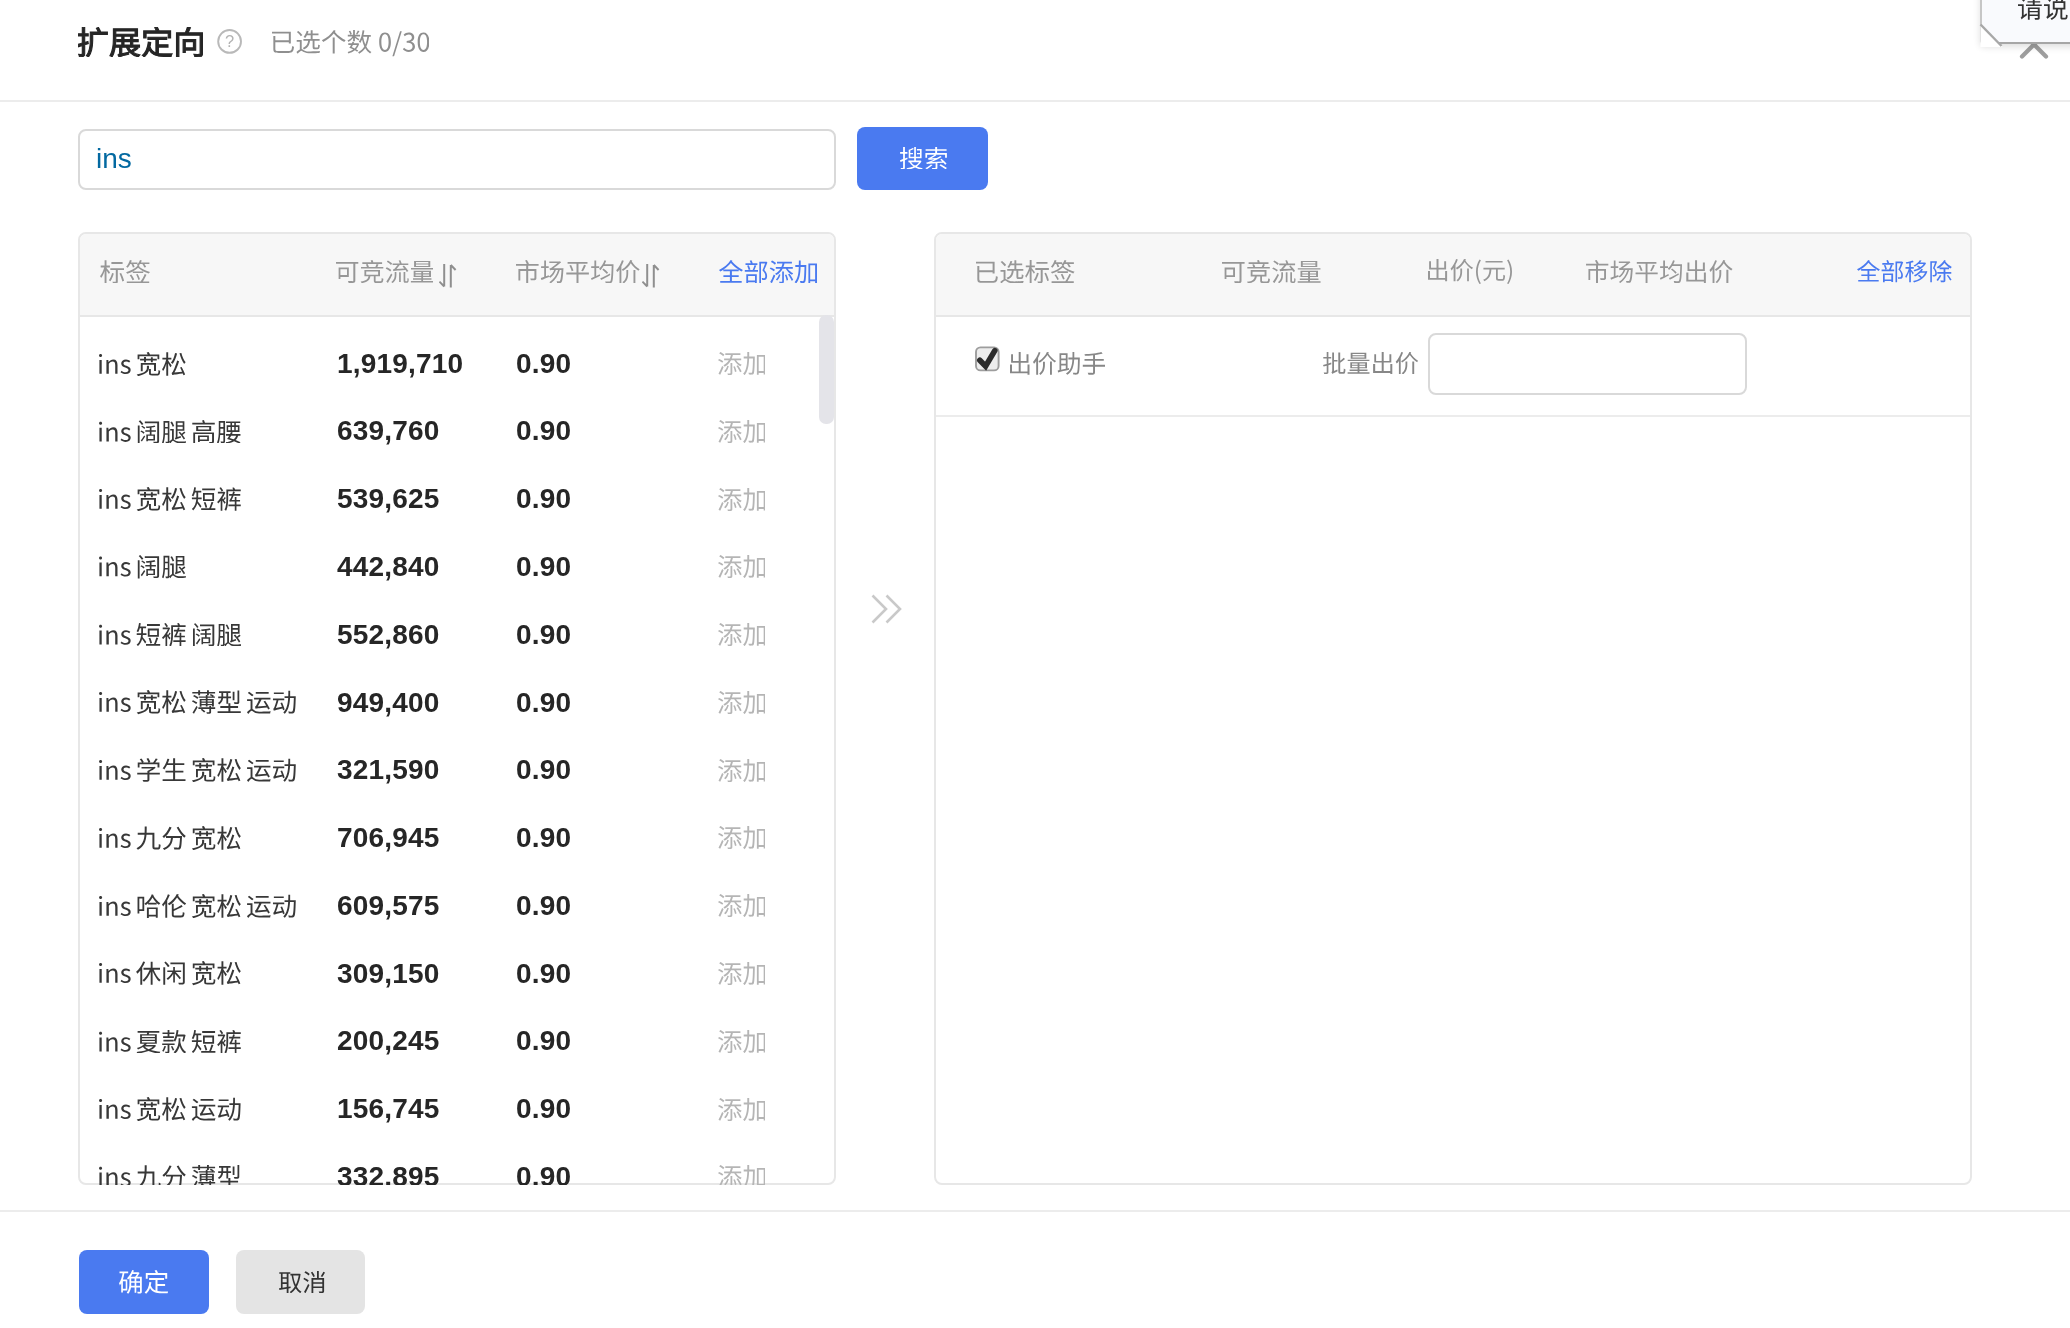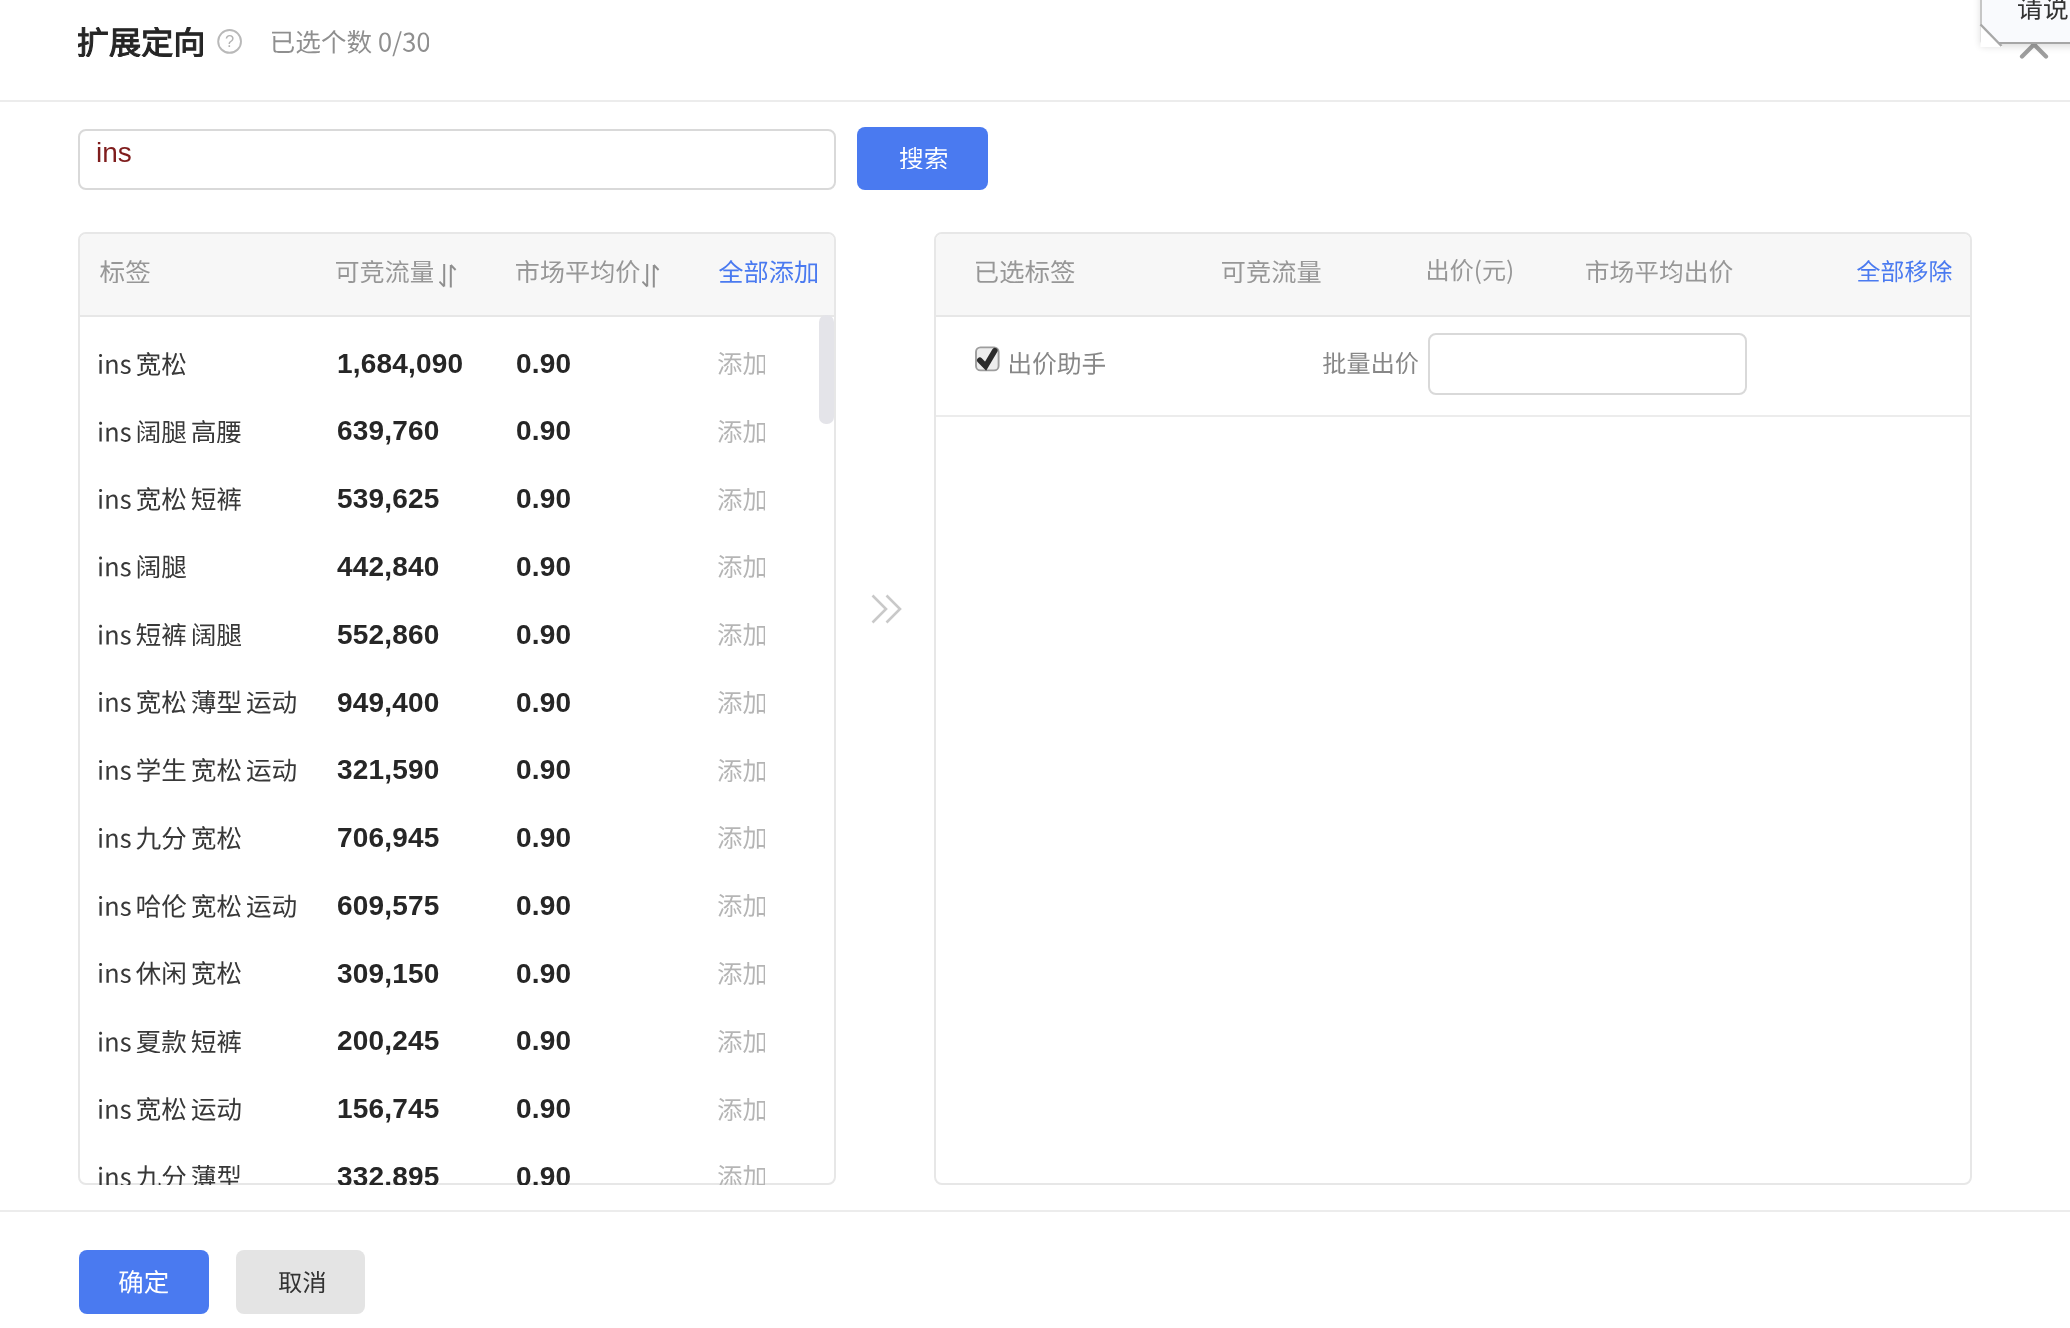--- a/index.html
+++ b/index.html
@@ -5,21 +5,21 @@
   </svg>
 <svg class="a" style="left:217px;top:29px" width="26" height="26" viewBox="0 0 26 26">
     <circle cx="12.6" cy="12.4" r="11.4" fill="none" stroke="#b9b9b9" stroke-width="1.9"></circle>
     <text x="12.6" y="18.2" font-family="Liberation Sans" font-size="16.5" fill="#b3b3b3" text-anchor="middle">?</text>
   </svg>
 <svg class="a" style="left:272px;top:30.4px" width="157.4" height="26.2" viewBox="2.4 -21.6 157.4 26.2">
     <path fill="#8f8f8f" d="M2.4 -19.9V-18H19.2V-11.3H5.7V-15.5H3.7V-2.6C3.7 0.6 5.1 1.3 9.2 1.3C10.2 1.3 17.8 1.3 18.8 1.3C23.1 1.3 23.9 -0.1 24.4 -4.8C23.8 -4.9 23 -5.2 22.5 -5.6C22.1 -1.5 21.7 -0.6 18.9 -0.6C17.1 -0.6 10.5 -0.6 9.1 -0.6C6.3 -0.6 5.7 -0.9 5.7 -2.6V-9.4H19.2V-8.1H21.2V-19.9Z M27.2 -19.6C28.7 -18.4 30.4 -16.6 31.2 -15.3L32.8 -16.5C31.9 -17.7 30.2 -19.5 28.7 -20.7ZM37.1 -20.8C36.5 -18.5 35.4 -16.2 34 -14.7C34.5 -14.5 35.3 -14 35.6 -13.7C36.2 -14.4 36.8 -15.3 37.3 -16.3H41.1V-12.6H33.8V-10.8H38.5C38 -7.5 37 -5.1 33.2 -3.7C33.6 -3.3 34.1 -2.6 34.3 -2.1C38.6 -3.8 39.9 -6.8 40.4 -10.8H43V-4.9C43 -2.9 43.5 -2.4 45.4 -2.4C45.8 -2.4 47.5 -2.4 47.9 -2.4C49.5 -2.4 50 -3.2 50.2 -6.5C49.7 -6.6 48.9 -6.9 48.5 -7.2C48.5 -4.5 48.4 -4.2 47.7 -4.2C47.4 -4.2 45.9 -4.2 45.7 -4.2C45 -4.2 44.9 -4.3 44.9 -4.9V-10.8H50V-12.6H43V-16.3H48.9V-18H43V-21.4H41.1V-18H38.1C38.4 -18.7 38.7 -19.6 38.9 -20.4ZM32.1 -11.7H27.1V-9.9H30.2V-2.1C29.1 -1.6 27.9 -0.7 26.8 0.4L28.1 2.1C29.5 0.5 30.9 -0.9 31.9 -0.9C32.4 -0.9 33.2 -0.1 34.2 0.5C35.9 1.5 38 1.7 41 1.7C43.5 1.7 47.9 1.6 49.9 1.5C49.9 0.9 50.2 -0 50.4 -0.5C47.9 -0.3 44 -0.1 41 -0.1C38.3 -0.1 36.2 -0.2 34.6 -1.2C33.4 -1.9 32.8 -2.5 32.1 -2.6Z M63.1 -14V2H65.1V-14ZM64.3 -21.6C61.7 -17.3 57 -13.5 52.2 -11.4C52.7 -11 53.3 -10.2 53.6 -9.7C57.6 -11.6 61.4 -14.6 64.1 -18.1C67.5 -14.1 70.9 -11.6 74.7 -9.6C75 -10.3 75.6 -11 76.1 -11.4C72.2 -13.3 68.5 -15.7 65.3 -19.6L66 -20.8Z M88.3 -21C87.8 -20 87 -18.5 86.4 -17.6L87.6 -17C88.3 -17.9 89.1 -19.2 89.9 -20.3ZM79.2 -20.3C79.8 -19.3 80.5 -17.8 80.8 -16.9L82.2 -17.6C82 -18.5 81.3 -19.9 80.6 -20.9ZM87.4 -6.7C86.8 -5.3 86 -4.2 85 -3.2C84.1 -3.7 83.1 -4.2 82.1 -4.6C82.5 -5.2 82.9 -5.9 83.3 -6.7ZM79.7 -3.9C81 -3.4 82.4 -2.8 83.7 -2.1C82 -0.9 80.1 -0.1 78 0.4C78.3 0.7 78.7 1.4 78.9 1.8C81.3 1.2 83.4 0.2 85.3 -1.3C86.1 -0.8 86.9 -0.3 87.5 0.2L88.7 -1.1C88.1 -1.5 87.4 -2 86.5 -2.4C87.9 -3.9 89 -5.7 89.6 -7.9L88.6 -8.4L88.3 -8.3H84L84.6 -9.6L82.9 -9.9C82.7 -9.4 82.5 -8.8 82.2 -8.3H78.7V-6.7H81.4C80.9 -5.6 80.3 -4.7 79.7 -3.9ZM83.5 -21.6V-16.8H78.2V-15.2H82.9C81.7 -13.5 79.7 -11.9 77.9 -11.2C78.3 -10.8 78.7 -10.1 79 -9.7C80.5 -10.5 82.2 -12 83.5 -13.5V-10.4H85.3V-13.8C86.5 -12.9 88.1 -11.7 88.7 -11.2L89.8 -12.5C89.2 -13 86.9 -14.4 85.7 -15.2H90.5V-16.8H85.3V-21.6ZM93 -21.3C92.4 -16.8 91.3 -12.5 89.3 -9.8C89.7 -9.6 90.4 -8.9 90.7 -8.6C91.4 -9.6 91.9 -10.7 92.5 -12C93 -9.5 93.8 -7.1 94.7 -5.1C93.3 -2.7 91.3 -0.8 88.5 0.6C88.8 0.9 89.4 1.7 89.6 2.1C92.2 0.7 94.1 -1.1 95.7 -3.3C96.9 -1.1 98.5 0.6 100.5 1.8C100.8 1.3 101.4 0.7 101.8 0.3C99.7 -0.8 98 -2.7 96.7 -5.1C98 -7.7 98.9 -10.9 99.5 -14.8H101.2V-16.6H93.9C94.3 -18 94.6 -19.5 94.8 -21ZM97.7 -14.8C97.3 -11.8 96.6 -9.3 95.7 -7.1C94.7 -9.4 94 -12 93.5 -14.8Z M115.4 0.3C119 0.3 121.3 -2.9 121.3 -9.5C121.3 -16 119 -19.1 115.4 -19.1C111.8 -19.1 109.6 -16 109.6 -9.5C109.6 -2.9 111.8 0.3 115.4 0.3ZM115.4 -1.6C113.3 -1.6 111.8 -3.9 111.8 -9.5C111.8 -14.9 113.3 -17.3 115.4 -17.3C117.6 -17.3 119 -14.9 119 -9.5C119 -3.9 117.6 -1.6 115.4 -1.6Z M122.8 4.6H124.5L132.2 -20.4H130.5Z M139.3 0.3C142.7 0.3 145.4 -1.7 145.4 -5C145.4 -7.6 143.6 -9.3 141.4 -9.8V-9.9C143.4 -10.6 144.7 -12.2 144.7 -14.4C144.7 -17.4 142.4 -19.1 139.2 -19.1C137.1 -19.1 135.4 -18.2 134 -16.9L135.3 -15.4C136.4 -16.5 137.7 -17.2 139.2 -17.2C141.1 -17.2 142.3 -16.1 142.3 -14.3C142.3 -12.2 141 -10.7 137.1 -10.7V-8.9C141.5 -8.9 143 -7.4 143 -5.1C143 -2.9 141.4 -1.6 139.2 -1.6C137 -1.6 135.6 -2.6 134.5 -3.8L133.3 -2.3C134.6 -0.9 136.4 0.3 139.3 0.3Z M153.9 0.3C157.5 0.3 159.8 -2.9 159.8 -9.5C159.8 -16 157.5 -19.1 153.9 -19.1C150.3 -19.1 148.1 -16 148.1 -9.5C148.1 -2.9 150.3 0.3 153.9 0.3ZM153.9 -1.6C151.8 -1.6 150.3 -3.9 150.3 -9.5C150.3 -14.9 151.8 -17.3 153.9 -17.3C156.1 -17.3 157.5 -14.9 157.5 -9.5C157.5 -3.9 156.1 -1.6 153.9 -1.6Z"></path>
   </svg>
 <div class="a" style="left:0;top:100px;width:2070px;height:2px;background:#ececec"></div>
 <div class="a" style="left:78px;top:129px;width:758px;height:61px;border:2px solid #d9d9d9;border-radius:8px;box-sizing:border-box"></div>
-<div class="a" style="left:96px;top:139px;font-size:28px;color:#7f1d1d;line-height:28px">ins</div>
+<div class="a" style="left:96px;top:145px;font-size:28px;color:#0369a1;line-height:28px">ins</div>
 <div class="a" style="left:857px;top:127px;width:131px;height:63px;background:#4a7af0;border-radius:8px"></div>
 <svg class="a" style="left:900px;top:146.6px" width="47" height="22.8" viewBox="1 -20.8 47 22.8">
     <path fill="#fff" d="M4.1 -20.8V-15.8H1.1V-14.1H4.1V-8.8L1 -7.6L1.5 -5.9L4.1 -6.9V-0.3C4.1 0 4 0.1 3.7 0.1C3.4 0.1 2.5 0.1 1.6 0.1C1.8 0.6 2.1 1.4 2.1 1.9C3.6 1.9 4.5 1.8 5.1 1.5C5.7 1.2 5.9 0.7 5.9 -0.3V-7.6L8.6 -8.7L8.3 -10.3L5.9 -9.4V-14.1H8.4V-15.8H5.9V-20.8ZM9.4 -7.2V-5.6H10.5L10.3 -5.5C11.3 -3.9 12.7 -2.5 14.5 -1.3C12.4 -0.4 9.9 0.2 7.5 0.5C7.8 0.9 8.2 1.6 8.4 2C11.1 1.6 13.8 0.8 16.1 -0.3C18.1 0.7 20.3 1.5 22.7 1.9C22.9 1.5 23.4 0.8 23.8 0.4C21.7 0 19.6 -0.5 17.8 -1.3C19.9 -2.6 21.5 -4.4 22.5 -6.7L21.4 -7.3L21.1 -7.2H16.9V-9.6H22.6V-18.8H17.9V-17.2H21V-14.9H18V-13.5H21V-11.1H16.9V-20.8H15.2V-11.1H11.3V-13.5H14V-14.9H11.3V-17.2C12.6 -17.6 13.9 -18.1 15 -18.7L13.7 -19.9C12.8 -19.3 11.1 -18.6 9.7 -18.1V-9.6H15.2V-7.2ZM20 -5.6C19.1 -4.2 17.7 -3 16.1 -2.2C14.5 -3.1 13.1 -4.2 12.2 -5.6Z M40.4 -2.6C42.5 -1.4 45.2 0.3 46.5 1.4L48 0.3C46.6 -0.8 43.9 -2.4 41.8 -3.5ZM31.9 -3.4C30.5 -2 28.3 -0.6 26.3 0.3C26.7 0.6 27.4 1.2 27.7 1.5C29.7 0.5 32 -1.1 33.6 -2.7ZM29.6 -7.9C30 -8.1 30.6 -8.1 35.2 -8.4C33.1 -7.5 31.4 -6.7 30.6 -6.4C29.2 -5.8 28.1 -5.5 27.3 -5.4C27.4 -4.9 27.7 -4.1 27.8 -3.8C28.4 -4 29.4 -4.1 36.6 -4.6V-0.2C36.6 0 36.5 0.1 36.1 0.1C35.7 0.2 34.4 0.2 32.8 0.1C33.1 0.6 33.4 1.3 33.5 1.9C35.3 1.9 36.6 1.9 37.4 1.6C38.2 1.3 38.4 0.8 38.4 -0.2V-4.7L44.5 -5C45.1 -4.4 45.7 -3.7 46.1 -3.1L47.6 -4.1C46.5 -5.5 44.3 -7.5 42.5 -9L41.2 -8.1C41.9 -7.6 42.5 -7 43.2 -6.3L32.4 -5.7C35.9 -7.1 39.4 -8.7 42.7 -10.7L41.4 -11.9C40.3 -11.2 39.1 -10.5 37.9 -9.9L32.4 -9.5C34.1 -10.4 35.8 -11.4 37.4 -12.5L36.6 -13.1H46.1V-10H47.9V-14.7H38.1V-17H47.6V-18.6H38.1V-20.8H36.2V-18.6H26.6V-17H36.2V-14.7H26.4V-10H28.1V-13.1H35.5C33.7 -11.7 31.5 -10.5 30.8 -10.2C30.1 -9.8 29.5 -9.6 29.1 -9.5C29.2 -9.1 29.5 -8.2 29.6 -7.9Z"></path>
   </svg>
 <div class="panel" style="left:78px;top:232px;width:758px;height:953px">
     <div class="phead"></div>
   </div>
 <svg class="a" style="left:100px;top:259.6px" width="50" height="23.8" viewBox="0.6 -21.8 50 23.8">
     <path fill="#979797" d="M12 -19.7V-17.9H23.2V-19.7ZM20.1 -8.4C21.3 -5.8 22.5 -2.4 22.9 -0.4L24.7 -1.1C24.2 -3.1 23 -6.4 21.7 -8.9ZM12.7 -8.8C12 -6.1 10.8 -3.3 9.4 -1.5C9.8 -1.3 10.6 -0.7 11 -0.5C12.3 -2.4 13.6 -5.4 14.4 -8.4ZM10.9 -13.5V-11.7H16.4V-0.5C16.4 -0.1 16.3 -0 15.9 0C15.6 0 14.4 0 13 -0C13.3 0.6 13.6 1.4 13.6 2C15.4 2 16.6 1.9 17.4 1.6C18.1 1.3 18.4 0.7 18.4 -0.4V-11.7H24.6V-13.5ZM5.2 -21.6V-16.2H1.3V-14.4H4.8C3.9 -11.2 2.3 -7.5 0.6 -5.5C1 -5.1 1.5 -4.3 1.7 -3.7C3 -5.4 4.3 -8.1 5.2 -10.9V2H7.1V-11.4C8 -10.2 9 -8.6 9.5 -7.8L10.6 -9.3C10.1 -10 7.9 -12.8 7.1 -13.7V-14.4H10.5V-16.2H7.1V-21.6Z M36.7 -7.2C37.6 -5.5 38.6 -3.3 39 -1.9L40.6 -2.6C40.2 -3.9 39.2 -6.1 38.2 -7.8ZM30.3 -6.5C31.4 -4.9 32.6 -2.8 33.1 -1.5L34.8 -2.3C34.3 -3.6 33 -5.6 31.9 -7.2ZM43.8 -10.4H33.4V-8.7H43.8ZM40.6 -21.8C39.9 -19.9 38.7 -18.1 37.3 -16.9C37.6 -16.7 38.1 -16.4 38.4 -16.2C35.8 -13.2 31 -10.8 26.7 -9.5C27.1 -9.1 27.6 -8.5 27.8 -8C29.7 -8.6 31.6 -9.4 33.4 -10.4C35.3 -11.4 37.1 -12.7 38.7 -14.1C41.4 -11.6 45.7 -9.3 49.4 -8.2C49.7 -8.7 50.2 -9.5 50.6 -9.8C46.8 -10.8 42.2 -12.9 39.7 -15.1L40.3 -15.7L39.3 -16.2C39.7 -16.7 40.2 -17.2 40.5 -17.8H42.9C43.8 -16.7 44.6 -15.3 44.9 -14.4L46.8 -14.8C46.4 -15.6 45.7 -16.8 45 -17.8H50V-19.4H41.5C41.9 -20 42.1 -20.7 42.4 -21.3ZM30.5 -21.8C29.7 -19.2 28.3 -16.7 26.7 -15C27.2 -14.8 28 -14.3 28.3 -14C29.2 -15 30.1 -16.3 30.9 -17.8H32C32.6 -16.6 33.2 -15.3 33.5 -14.4L35.2 -14.9C35 -15.7 34.5 -16.8 33.9 -17.8H38.1V-19.4H31.6C31.9 -20 32.1 -20.7 32.4 -21.3ZM45.3 -7.7C44.3 -5.2 42.7 -2.3 41.2 -0.3H27.4V1.4H49.8V-0.3H43.5C44.7 -2.3 46 -4.9 47.1 -7.1Z"></path>
   </svg>
@@ -40,21 +40,21 @@
   </svg>
 <svg class="a" style="left:642.3px;top:263px" width="19" height="26" viewBox="0 0 19 26">
     <g stroke="#8f8f8f" stroke-width="2" fill="none">
       <path d="M5.2 1 V23.5 M5.2 23.5 L0.4 18.6"></path>
       <path d="M11.8 24.5 V2 M11.8 2 L16.6 7"></path>
     </g>
   </svg>
 <svg class="a" style="left:99px;top:351.5px" width="86.7" height="24.2" viewBox="2 -21.8 86.7 24.2">
     <path fill="#383838" d="M2.4 0H4.7V-13.9H2.4ZM3.5 -16.8C4.5 -16.8 5.1 -17.4 5.1 -18.3C5.1 -19.2 4.5 -19.8 3.5 -19.8C2.6 -19.8 2 -19.2 2 -18.3C2 -17.4 2.6 -16.8 3.5 -16.8Z M9.4 0H11.8V-10.1C13.1 -11.5 14.1 -12.2 15.5 -12.2C17.4 -12.2 18.2 -11.1 18.2 -8.5V0H20.5V-8.8C20.5 -12.3 19.2 -14.3 16.3 -14.3C14.4 -14.3 12.9 -13.2 11.6 -11.9H11.5L11.3 -13.9H9.4Z M28.6 0.3C31.9 0.3 33.7 -1.5 33.7 -3.8C33.7 -6.4 31.5 -7.2 29.5 -8C27.9 -8.6 26.5 -9.1 26.5 -10.4C26.5 -11.5 27.3 -12.4 29.1 -12.4C30.3 -12.4 31.3 -11.9 32.2 -11.2L33.3 -12.7C32.3 -13.5 30.7 -14.3 29 -14.3C26 -14.3 24.2 -12.5 24.2 -10.3C24.2 -7.9 26.3 -7 28.3 -6.3C29.8 -5.7 31.5 -5.1 31.5 -3.7C31.5 -2.5 30.6 -1.5 28.7 -1.5C27.1 -1.5 25.8 -2.2 24.6 -3.1L23.5 -1.6C24.8 -0.5 26.7 0.3 28.6 0.3Z M52 -4.9V-0.7C52 1.2 52.7 1.7 55.3 1.7C55.9 1.7 59.5 1.7 60.1 1.7C62.4 1.7 63 0.8 63.2 -3.1C62.7 -3.2 61.9 -3.5 61.5 -3.8C61.4 -0.4 61.2 0 59.9 0C59.1 0 56.1 0 55.5 0C54.2 0 53.9 -0.1 53.9 -0.8V-4.9ZM49.9 -8.1V-6.1C49.9 -4 49.2 -1.2 39.7 0.8C40.2 1.2 40.8 2 41 2.4C50.8 0.1 52 -3.3 52 -6V-8.1ZM43.8 -10.7V-2.6H45.7V-9H57V-2.7H59V-10.7ZM49.7 -21.2C50 -20.6 50.4 -19.9 50.7 -19.2H40.6V-14.5H42.4V-17.6H60.5V-14.5H62.3V-19.2H53C52.7 -20 52.2 -21 51.7 -21.8ZM53.9 -16.6V-15H49V-16.7H47V-15H43.1V-13.4H47V-11.6H49V-13.4H53.9V-11.5H55.8V-13.4H59.8V-15H55.8V-16.6Z M78.1 -20.7C77.3 -16.9 75.9 -13.3 73.9 -11C74.4 -10.8 75.3 -10.2 75.7 -9.9C77.6 -12.3 79.2 -16.2 80.1 -20.3ZM84.4 -20.9 82.5 -20.5C83.7 -16.1 85 -12.9 87.2 -9.9C87.5 -10.5 88.2 -11.1 88.7 -11.5C86.8 -14.1 85.4 -17 84.4 -20.9ZM69.3 -21.5V-16.1H65.4V-14.3H69.2C68.3 -10.8 66.7 -6.7 65.1 -4.6C65.4 -4.1 65.9 -3.2 66.1 -2.7C67.3 -4.4 68.5 -7.2 69.3 -10.1V2H71.2V-10.6C72 -9.2 72.9 -7.5 73.4 -6.6L74.7 -8.1C74.2 -8.9 72.1 -12.1 71.2 -13.2V-14.3H74.4V-16.1H71.2V-21.5ZM83.1 -6.3C83.7 -5 84.5 -3.5 85.1 -2.1L77.5 -1.2C79.3 -4.5 81 -8.6 82.1 -12.5L80.1 -13.3C79 -8.9 77 -4.2 76.3 -3C75.7 -1.7 75.1 -0.8 74.6 -0.7C74.9 -0.2 75.2 0.8 75.3 1.2C76 0.9 77.1 0.7 85.8 -0.4C86.1 0.3 86.3 0.9 86.5 1.5L88.2 0.7C87.6 -1.3 86 -4.5 84.7 -6.9Z"></path>
   </svg>
-<div class="num" style="left:337px;top:349.6px">1,684,090</div>
+<div class="num" style="left:337px;top:349.6px">1,919,710</div>
 <div class="num" style="left:516px;top:349.6px">0.90</div>
 <svg class="a" style="left:717.5px;top:352px" width="47.6" height="23.2" viewBox="1 -21.1 47.6 23.2">
     <path fill="#b5b5b5" d="M10.3 -7.3C9.7 -5.4 8.7 -3.2 7.1 -1.9L8.5 -0.9C10.2 -2.3 11.2 -4.7 11.8 -6.8ZM16.3 -6.4C17.1 -4.7 17.8 -2.5 18 -1L19.5 -1.6C19.3 -3 18.6 -5.3 17.7 -6.9ZM19.4 -7.1C20.9 -5.2 22.4 -2.5 23 -0.8L24.6 -1.6C24 -3.4 22.4 -5.9 20.9 -7.8ZM13.5 -10.1V-0.1C13.5 0.2 13.4 0.3 13.1 0.3C12.7 0.3 11.7 0.4 10.4 0.3C10.6 0.8 10.8 1.5 10.9 2C12.6 2 13.7 2 14.4 1.7C15.1 1.4 15.3 0.9 15.3 -0.1V-10.1ZM2.2 -19.7C3.6 -19 5.4 -17.8 6.2 -16.9L7.4 -18.5C6.5 -19.3 4.7 -20.4 3.3 -21.1ZM1 -12.8C2.5 -12.2 4.3 -11.1 5.2 -10.3L6.3 -11.8C5.4 -12.6 3.6 -13.6 2 -14.2ZM1.5 0.6 3.2 1.7C4.3 -0.6 5.6 -3.5 6.6 -6.1L5.1 -7.1C4 -4.4 2.5 -1.2 1.5 0.6ZM8.3 -19.9V-18.1H13.9C13.6 -16.9 13.3 -15.8 12.8 -14.7H7.1V-12.9H11.8C10.6 -10.8 8.8 -9.1 6.4 -7.9C6.8 -7.5 7.4 -6.9 7.6 -6.4C10.5 -7.9 12.5 -10.2 14 -12.9H17.2C18.6 -10.4 21 -8 23.4 -6.9C23.7 -7.3 24.3 -8 24.7 -8.3C22.5 -9.2 20.5 -10.9 19.1 -12.9H24.2V-14.7H14.8C15.3 -15.8 15.6 -16.9 15.9 -18.1H23.4V-19.9Z M39.9 -18.2V1.7H41.7V-0.2H46.7V1.4H48.6V-18.2ZM41.7 -2.1V-16.3H46.7V-2.1ZM30.3 -21 30.3 -16.5H26.7V-14.6H30.3C30.1 -8.3 29.3 -2.6 26.1 0.7C26.6 1 27.3 1.6 27.6 2.1C31 -1.7 31.9 -7.8 32.1 -14.6H36C35.8 -4.9 35.5 -1.4 35 -0.7C34.8 -0.3 34.5 -0.2 34.1 -0.3C33.7 -0.3 32.6 -0.3 31.4 -0.4C31.7 0.2 31.9 1 32 1.5C33.1 1.6 34.3 1.7 35 1.5C35.7 1.4 36.2 1.2 36.7 0.6C37.4 -0.5 37.6 -4.2 37.8 -15.5C37.8 -15.8 37.8 -16.5 37.8 -16.5H32.2L32.2 -21Z"></path>
   </svg>
 <svg class="a" style="left:99px;top:419.5px" width="141.6" height="23.7" viewBox="2 -21.6 141.6 23.7">
     <path fill="#383838" d="M2.4 0H4.7V-13.9H2.4ZM3.5 -16.8C4.5 -16.8 5.1 -17.4 5.1 -18.3C5.1 -19.2 4.5 -19.8 3.5 -19.8C2.6 -19.8 2 -19.2 2 -18.3C2 -17.4 2.6 -16.8 3.5 -16.8Z M9.4 0H11.8V-10.1C13.1 -11.5 14.1 -12.2 15.5 -12.2C17.4 -12.2 18.2 -11.1 18.2 -8.5V0H20.5V-8.8C20.5 -12.3 19.2 -14.3 16.3 -14.3C14.4 -14.3 12.9 -13.2 11.6 -11.9H11.5L11.3 -13.9H9.4Z M28.6 0.3C31.9 0.3 33.7 -1.5 33.7 -3.8C33.7 -6.4 31.5 -7.2 29.5 -8C27.9 -8.6 26.5 -9.1 26.5 -10.4C26.5 -11.5 27.3 -12.4 29.1 -12.4C30.3 -12.4 31.3 -11.9 32.2 -11.2L33.3 -12.7C32.3 -13.5 30.7 -14.3 29 -14.3C26 -14.3 24.2 -12.5 24.2 -10.3C24.2 -7.9 26.3 -7 28.3 -6.3C29.8 -5.7 31.5 -5.1 31.5 -3.7C31.5 -2.5 30.6 -1.5 28.7 -1.5C27.1 -1.5 25.8 -2.2 24.6 -3.1L23.5 -1.6C24.8 -0.5 26.7 0.3 28.6 0.3Z M40.8 -16.1V2.1H42.6V-16.1ZM41.7 -20.4C42.9 -19.3 44.3 -17.6 44.9 -16.5L46.4 -17.5C45.8 -18.6 44.4 -20.2 43.2 -21.3ZM44.2 -15C45.3 -14.3 46.6 -13.3 47.2 -12.6L48.3 -13.8C47.6 -14.5 46.3 -15.4 45.2 -15.9ZM43.4 -10C44.6 -9.4 45.9 -8.5 46.6 -7.8L47.6 -9C47 -9.6 45.6 -10.5 44.5 -11.1ZM43.7 -1.2 44.9 0C46 -1.6 47.2 -3.4 48.2 -5L47.2 -6.2C46.1 -4.4 44.7 -2.4 43.7 -1.2ZM47.8 -20.1V-18.3H60.2V-0.5C60.2 -0.1 60.1 0.1 59.6 0.1C59.2 0.1 57.7 0.1 56.2 0.1C56.4 0.5 56.7 1.4 56.7 1.8C58.8 1.8 60.2 1.8 61 1.5C61.8 1.2 62.1 0.7 62.1 -0.5V-20.1ZM57.5 -16.2C55.5 -15.6 51.8 -15.2 48.9 -15C49.1 -14.6 49.3 -14 49.3 -13.6C50.4 -13.6 51.6 -13.7 52.8 -13.8V-11.3H48.3V-9.8H52.8V-7.2H49.3V-0.3H50.9V-1.2H58V-7.2H54.5V-9.8H58.9V-11.3H54.5V-14.1C56 -14.3 57.3 -14.5 58.4 -14.8ZM50.9 -5.8H56.4V-2.6H50.9Z M73.4 -19.4C74.3 -18 75.3 -16.1 75.7 -14.9L77.2 -15.6C76.8 -16.8 75.8 -18.7 74.9 -20ZM76.8 -12.7H73.2V-11.1H75V-2.3C74.2 -1.9 73.3 -1.1 72.4 0V-0.2V-20.6H66.5V-11.3C66.5 -7.6 66.4 -2.4 65 1.3C65.4 1.4 66.2 1.8 66.5 2C67.4 -0.5 67.8 -3.7 68 -6.8H70.8V-0.2C70.8 0.1 70.7 0.2 70.4 0.2C70.1 0.2 69.3 0.2 68.4 0.2C68.6 0.6 68.8 1.4 68.9 1.9C70.3 1.9 71.1 1.9 71.7 1.6C72 1.4 72.2 1 72.3 0.6L73.4 1.9C74.2 0.5 75.2 -0.9 75.9 -0.9C76.4 -0.9 77.1 -0.2 78 0.4C79.3 1.3 80.9 1.7 83.1 1.7C84.6 1.7 87.3 1.6 88.7 1.5C88.7 1 88.9 0.1 89.1 -0.4C87.4 -0.2 84.7 -0.1 83.1 -0.1C81.1 -0.1 79.5 -0.3 78.3 -1.1C77.6 -1.5 77.2 -1.9 76.8 -2.2ZM68.1 -18.9H70.8V-14.6H68.1ZM68.1 -13H70.8V-8.4H68L68.1 -11.3ZM81.6 -9.1C83.6 -6.9 85.8 -4 86.8 -2.1L88.1 -3.1C87.6 -4.1 86.7 -5.4 85.6 -6.7C86.5 -7.3 87.5 -8 88.4 -8.8L87.3 -10C86.7 -9.3 85.6 -8.5 84.7 -7.8C84.1 -8.5 83.5 -9.2 82.9 -9.9ZM85.7 -14.8V-12.4H80.5V-14.8ZM85.7 -16.4H80.5V-18.8H85.7ZM78.6 -1.9C79 -2.2 79.7 -2.5 84.1 -4.1C83.9 -4.4 83.8 -5.1 83.6 -5.5L80.5 -4.5V-10.8H87.4V-20.4H78.8V-5.1C78.8 -4.1 78.2 -3.5 77.8 -3.3C78.1 -2.9 78.5 -2.3 78.6 -1.9Z M101.2 -14.3H112.2V-12H101.2ZM99.2 -15.7V-10.6H114.2V-15.7ZM105.1 -21.1 105.9 -18.8H95.3V-17.2H117.8V-18.8H108C107.7 -19.7 107.3 -20.7 107 -21.6ZM96.3 -9.1V2H98.1V-7.5H115.1V0C115.1 0.3 115 0.4 114.6 0.4C114.3 0.4 113.1 0.4 112 0.4C112.3 0.8 112.6 1.4 112.7 1.8C114.3 1.8 115.4 1.8 116.1 1.6C116.8 1.4 117 0.9 117 0V-9.1ZM101 -6V0.5H102.8V-0.7H111.9V-6ZM102.8 -4.6H110.2V-2.2H102.8Z M121.8 -20.6V-11.4C121.8 -7.6 121.6 -2.5 120 1.2C120.4 1.3 121.1 1.7 121.5 2C122.5 -0.4 123 -3.6 123.2 -6.6H126.4V-0.4C126.4 -0.1 126.3 0 126 0.1C125.7 0.1 124.7 0.1 123.6 0C123.8 0.5 124 1.3 124.1 1.7C125.7 1.7 126.7 1.7 127.3 1.4C127.9 1.1 128.1 0.5 128.1 -0.4V-20.6ZM123.4 -18.8H126.4V-14.6H123.4ZM123.4 -12.8H126.4V-8.4H123.3C123.4 -9.5 123.4 -10.5 123.4 -11.4ZM129.7 -16.4V-9.7H142.5V-16.4H138.9V-18.5H143.3V-20.2H129V-18.5H133.5V-16.4ZM135.1 -18.5H137.3V-16.4H135.1ZM139.3 -5.9C138.7 -4.4 137.9 -3.2 136.8 -2.3C135.5 -2.7 134.1 -3.1 132.7 -3.6C133.2 -4.2 133.7 -5 134.2 -5.9ZM130.1 -2.7C131.8 -2.3 133.5 -1.7 135.1 -1.2C133.5 -0.4 131.5 0.2 128.8 0.5C129.1 0.9 129.4 1.6 129.6 2.1C132.8 1.5 135.3 0.8 137.1 -0.4C139.1 0.4 140.9 1.2 142.2 1.9L143.6 0.6C142.3 -0.1 140.6 -0.8 138.6 -1.6C139.8 -2.7 140.6 -4.1 141.2 -5.9H143.5V-7.5H135.1C135.4 -8.1 135.6 -8.6 135.8 -9.1L134 -9.5C133.7 -8.9 133.4 -8.2 133.1 -7.5H129V-5.9H132.2C131.5 -4.7 130.8 -3.6 130.1 -2.7ZM131.2 -14.7H133.6V-11.3H131.2ZM135 -14.7H137.3V-11.3H135ZM138.8 -14.7H140.9V-11.3H138.8Z"></path>
   </svg>
 <div class="num" style="left:337px;top:417.4px">639,760</div>
 <div class="num" style="left:516px;top:417.4px">0.90</div>
 <svg class="a" style="left:717.5px;top:419.8px" width="47.6" height="23.2" viewBox="1 -21.1 47.6 23.2">

